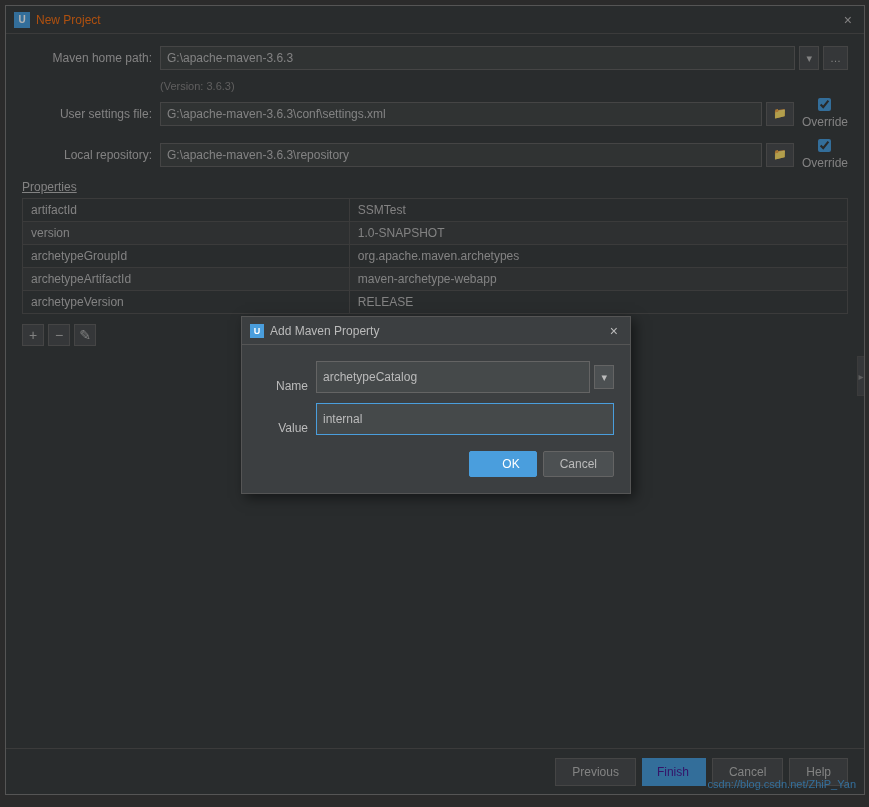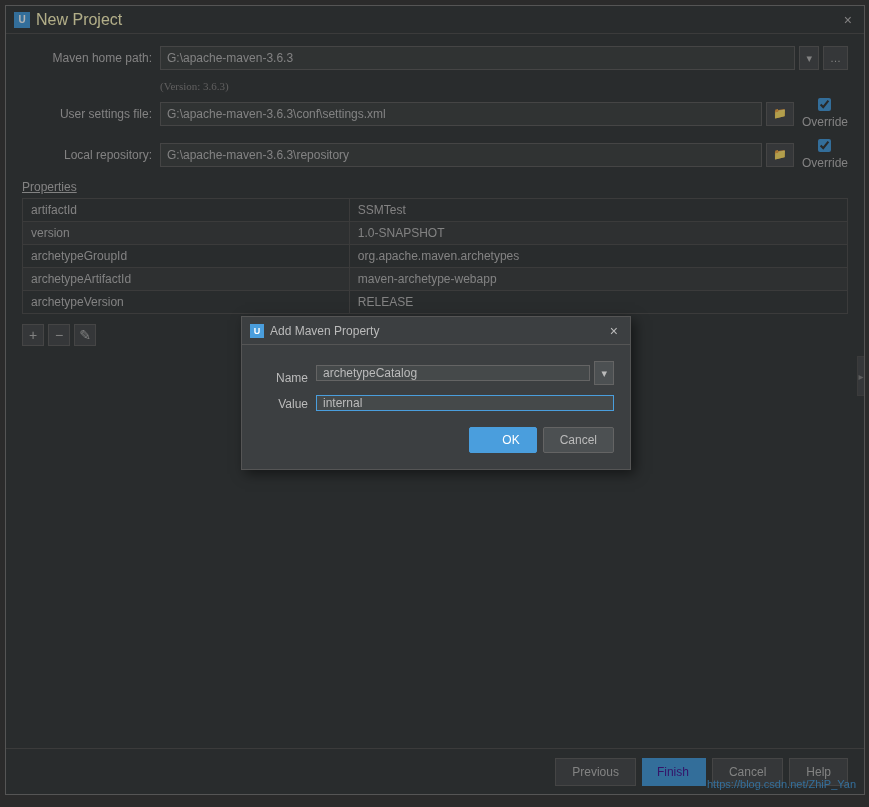--- a/index.html
+++ b/index.html
@@ -45,22 +45,22 @@
       height: 16px;
       background: #4a9edd;
       display: flex;
       align-items: center;
       justify-content: center;
       font-size: 10px;
       color: white;
       font-weight: bold;
     }
     .title-text {
-      color: #fef9c3;
-      font-size: 16px;
+      color: #f97316;
+      font-size: 12px;
     }
     .title-bar-close {
       cursor: pointer;
       color: #bbbbbb;
       font-size: 14px;
       padding: 0 4px;
       background: none;
       border: none;
       line-height: 1;
     }
@@ -137,21 +137,20 @@
     }
     .override-label {
       color: #bbbbbb;
       font-size: 12px;
     }
     .version-text {
       margin-left: 138px;
       margin-bottom: 6px;
       color: #888888;
       font-size: 11px;
-      font-family: Liberation Serif, serif;
     }
 
     
     .properties-section {
       margin-top: 8px;
     }
     .properties-title {
       color: #bbbbbb;
       font-size: 12px;
       margin-bottom: 4px;
@@ -327,21 +326,21 @@
       align-items: center;
       gap: 4px;
     }
     .modal-input {
       flex: 1;
       background: #45494a;
       border: 1px solid #4a9edd;
       color: #bbbbbb;
       padding: 3px 6px;
       font-size: 12px;
-      height: 16px;
+      height: 32px;
       outline: none;
     }
     .modal-dropdown-btn {
       background: #4c5052;
       border: 1px solid #646464;
       color: #bbbbbb;
       padding: 3px 6px;
       height: 24px;
       cursor: pointer;
       font-size: 11px;
@@ -475,21 +474,21 @@
     <button class="btn">Previous</button>
     <button class="btn btn-primary">Finish</button>
     <button class="btn">Cancel</button>
     <button class="btn">Help</button>
   </div>
 
   <div class="side-handle">
     <span style="color:#888;font-size:10px;">▸</span>
   </div>
 
-  <div class="watermark">https://blog.csdn.net/ZhiP_Yan</div>
+  <div class="watermark">csdn://blog.csdn.net/ZhiP_Yan</div>
 
   <div class="modal-overlay">
     <div class="modal-dialog">
 
       <div class="modal-title-bar">
         <div class="modal-title-left">
           <div class="modal-title-icon">
             <span>U</span>
           </div>
           <span class="modal-title-text">Add Maven Property</span>

